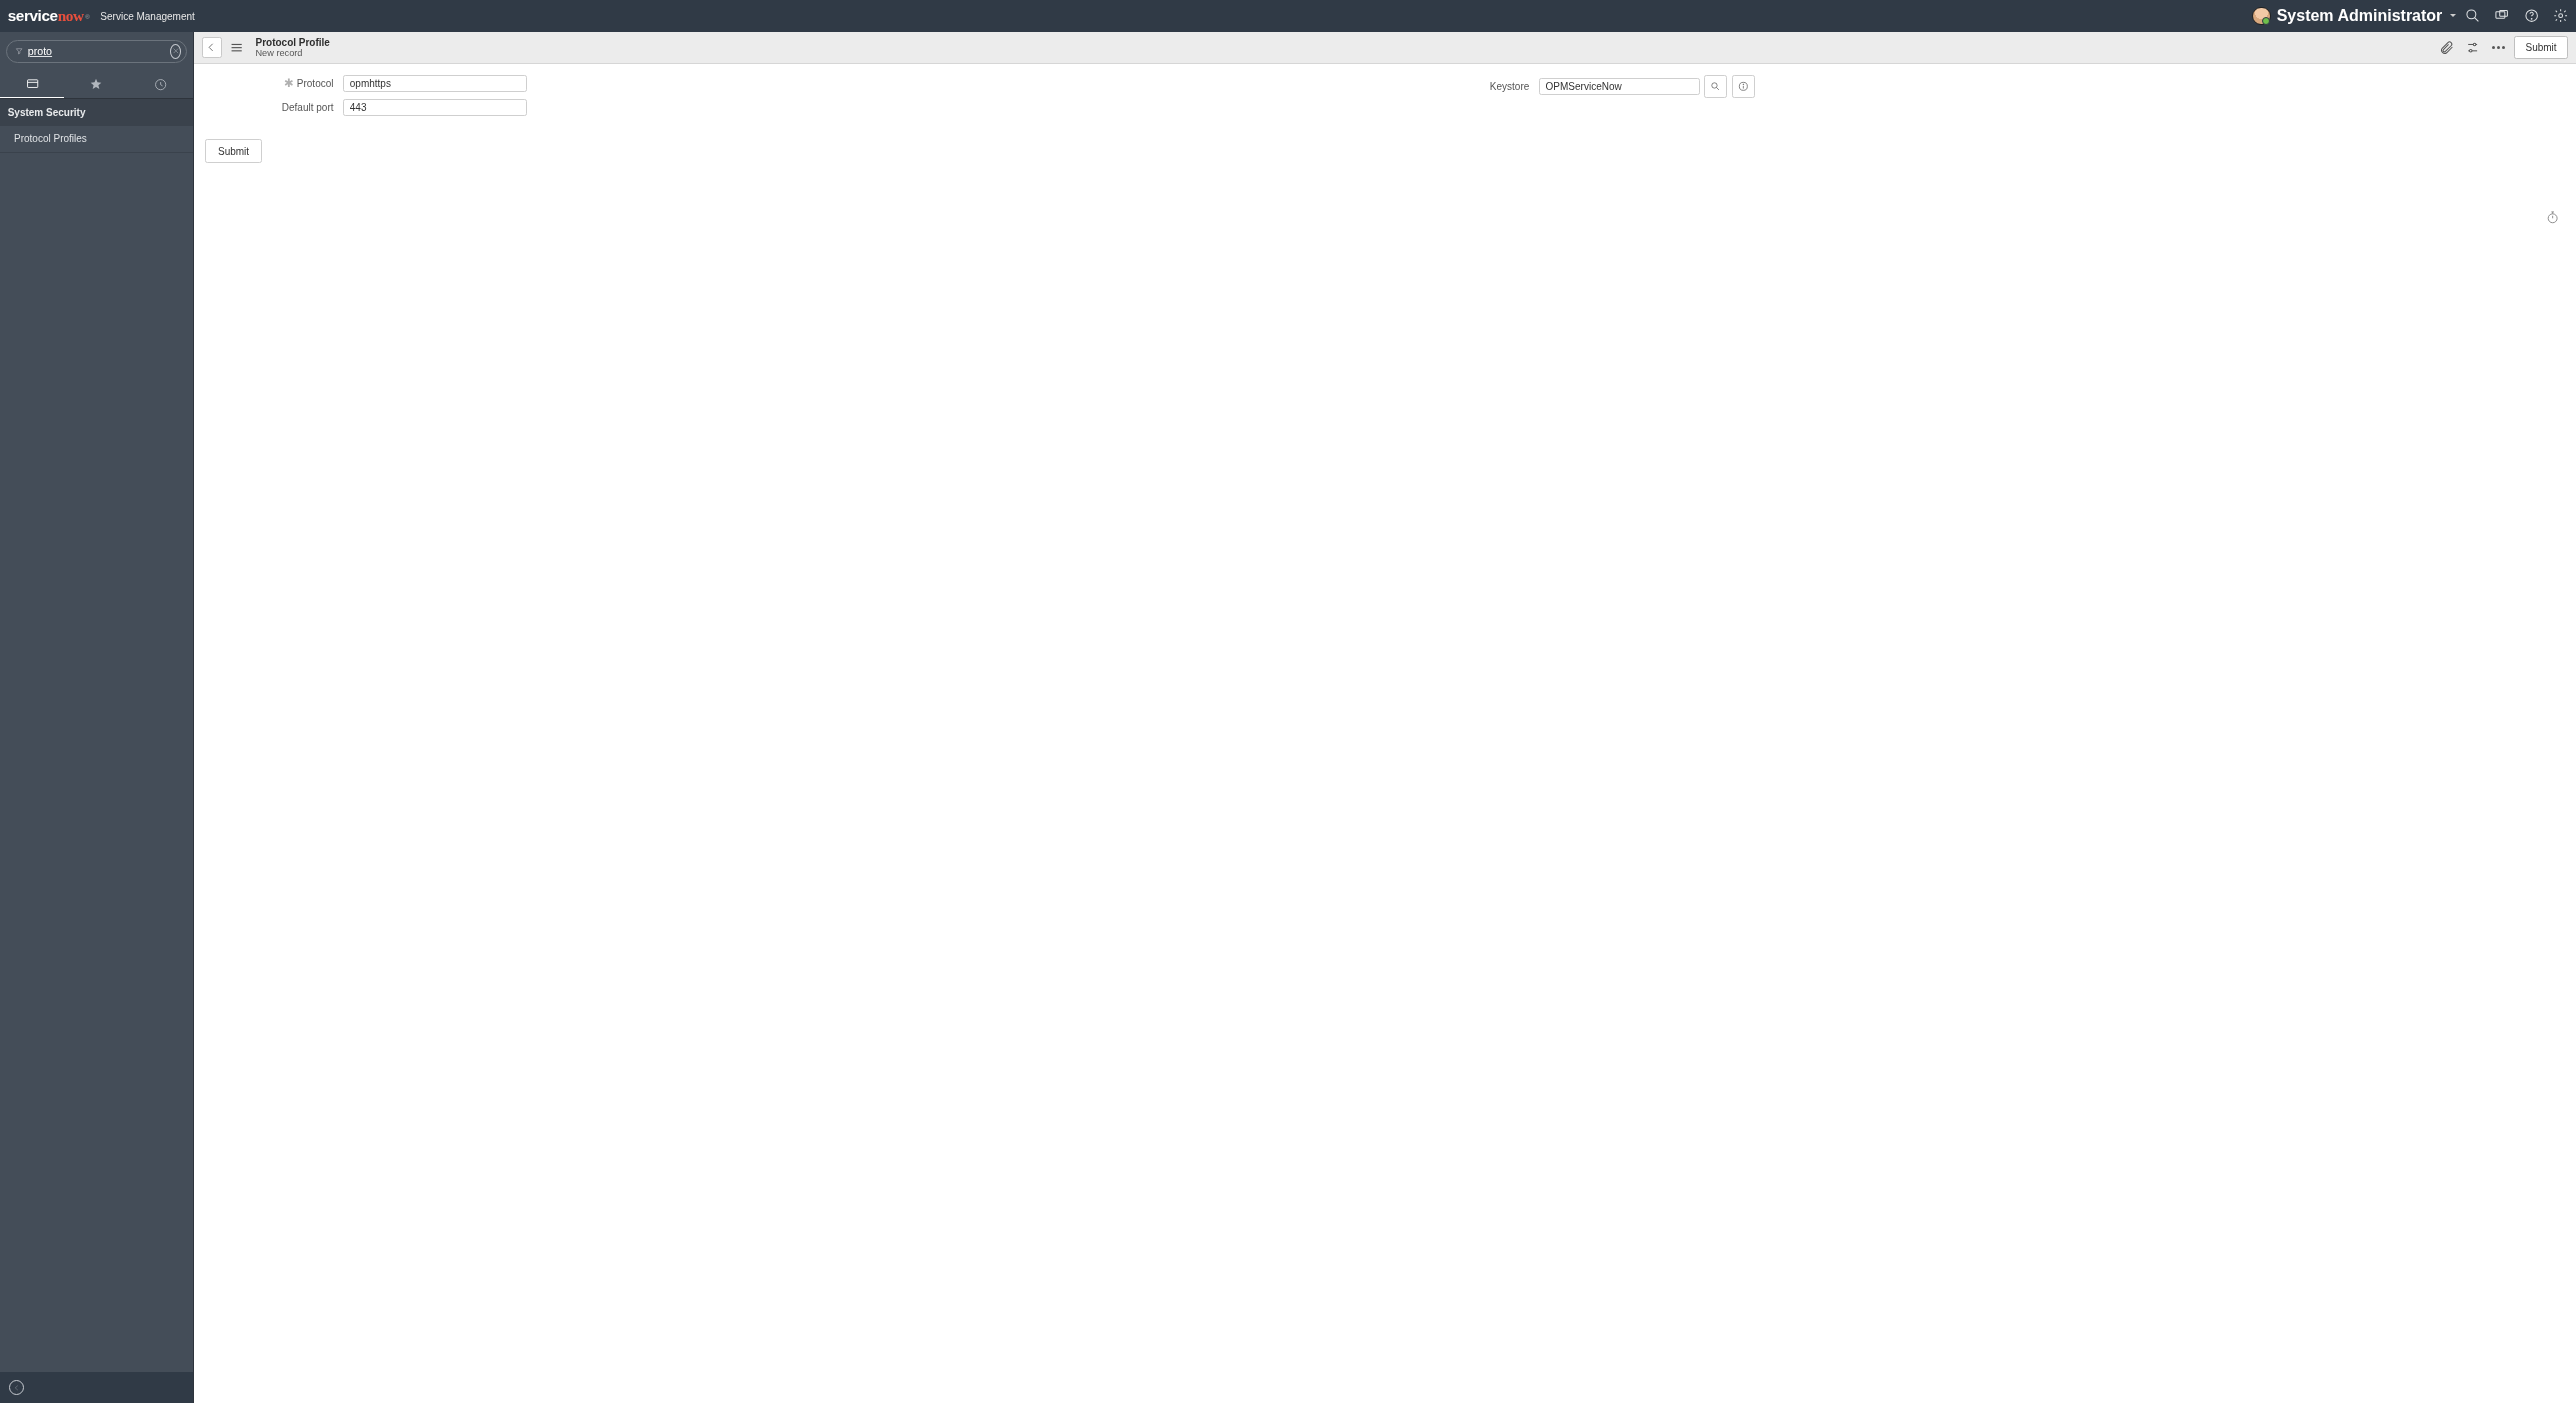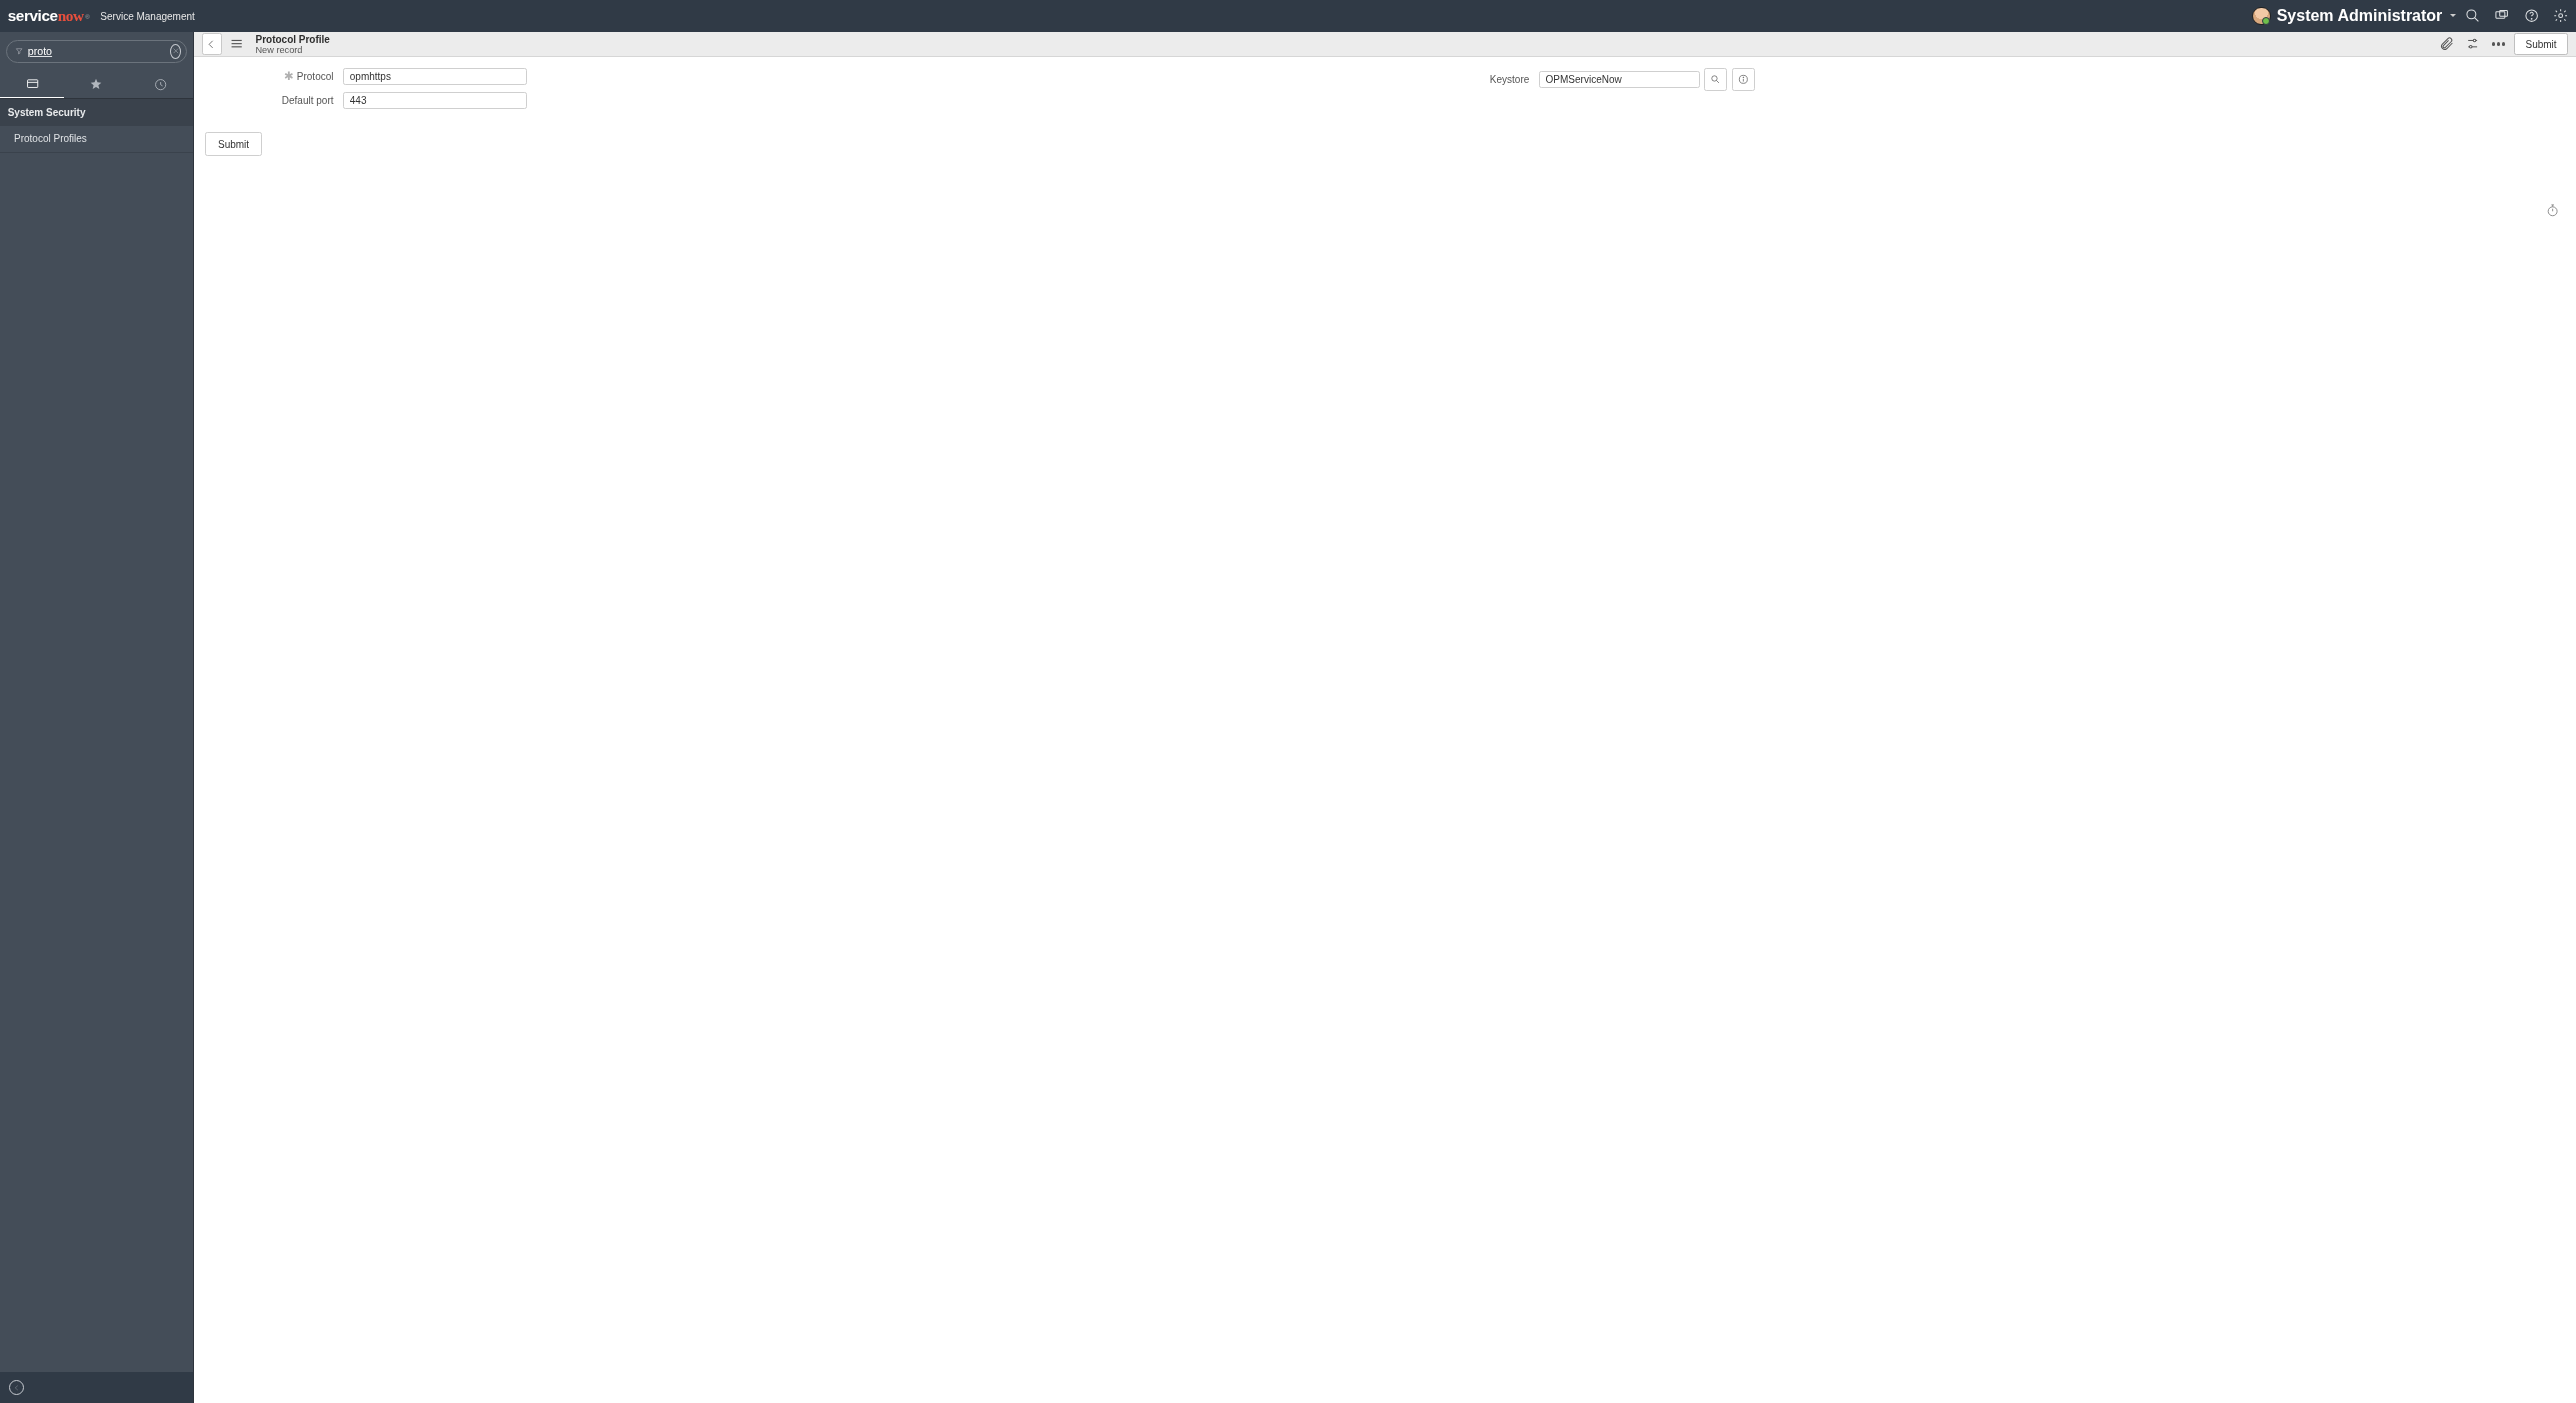--- a/index.html
+++ b/index.html
@@ -95,21 +95,21 @@
 .collapse-btn {
   width: 15.3px; height: 15.3px; border: 1.2px solid #c6cad0; border-radius: 50%;
   display: flex; align-items: center; justify-content: center; cursor: pointer;
 }
 .collapse-btn svg { stroke: #c6cad0; fill: #c6cad0;}
 
 
 .main { flex: 1; background: #fff; display: flex; flex-direction: column; min-width: 0; }
 
 .form-header {
-  display: flex; align-items: center; height: 25px;
+  display: flex; align-items: center; height: 32px;
   background: #ececec; border-bottom: 0.8px solid #d6d6d6;
   padding: 0 7.7px; gap: 4.6px;
 }
 .hbtn {
   width: 20px; height: 21.5px; border: 0.8px solid #c9c9c9; border-radius: 2.3px;
   background: #fff; display: flex; align-items: center; justify-content: center;
   cursor: pointer; color: #555;
 }
 .hbtn.plain { border: none; background: transparent; width: 21.5px; }
 .hbtn svg { stroke: currentColor; fill: none; stroke-width: 1.8; }

